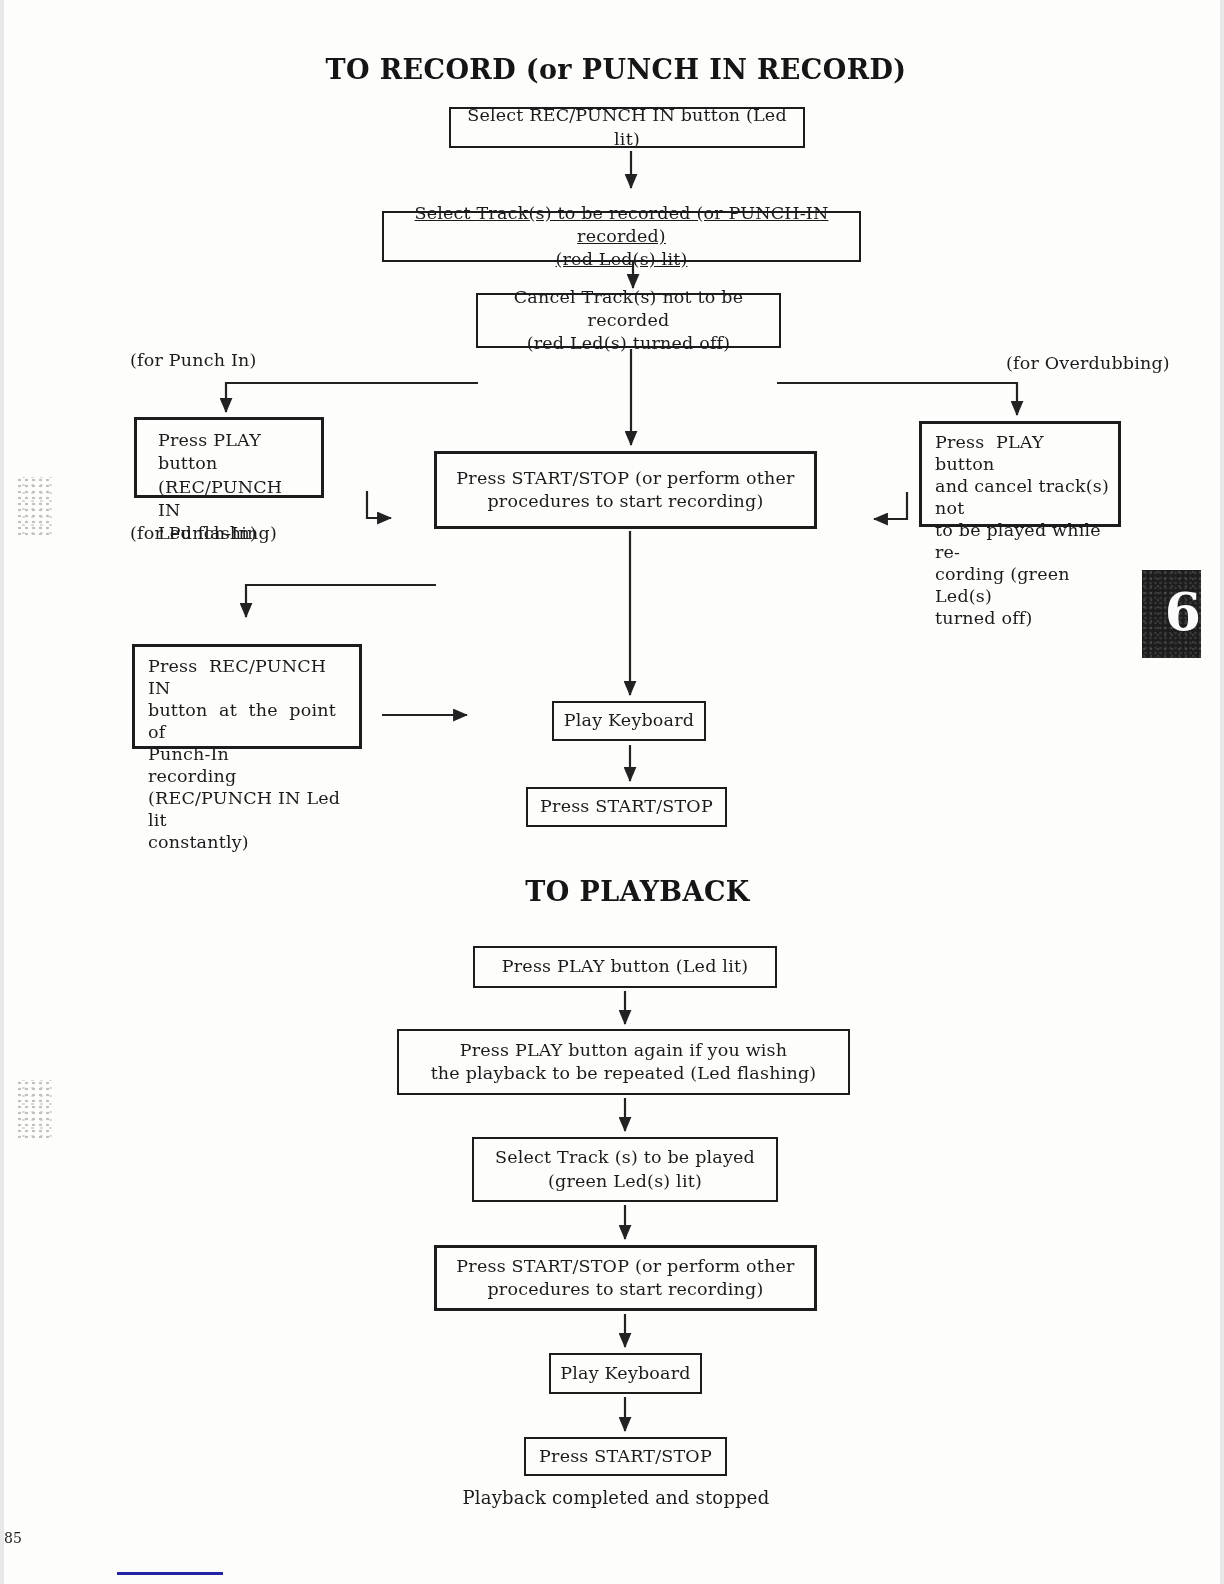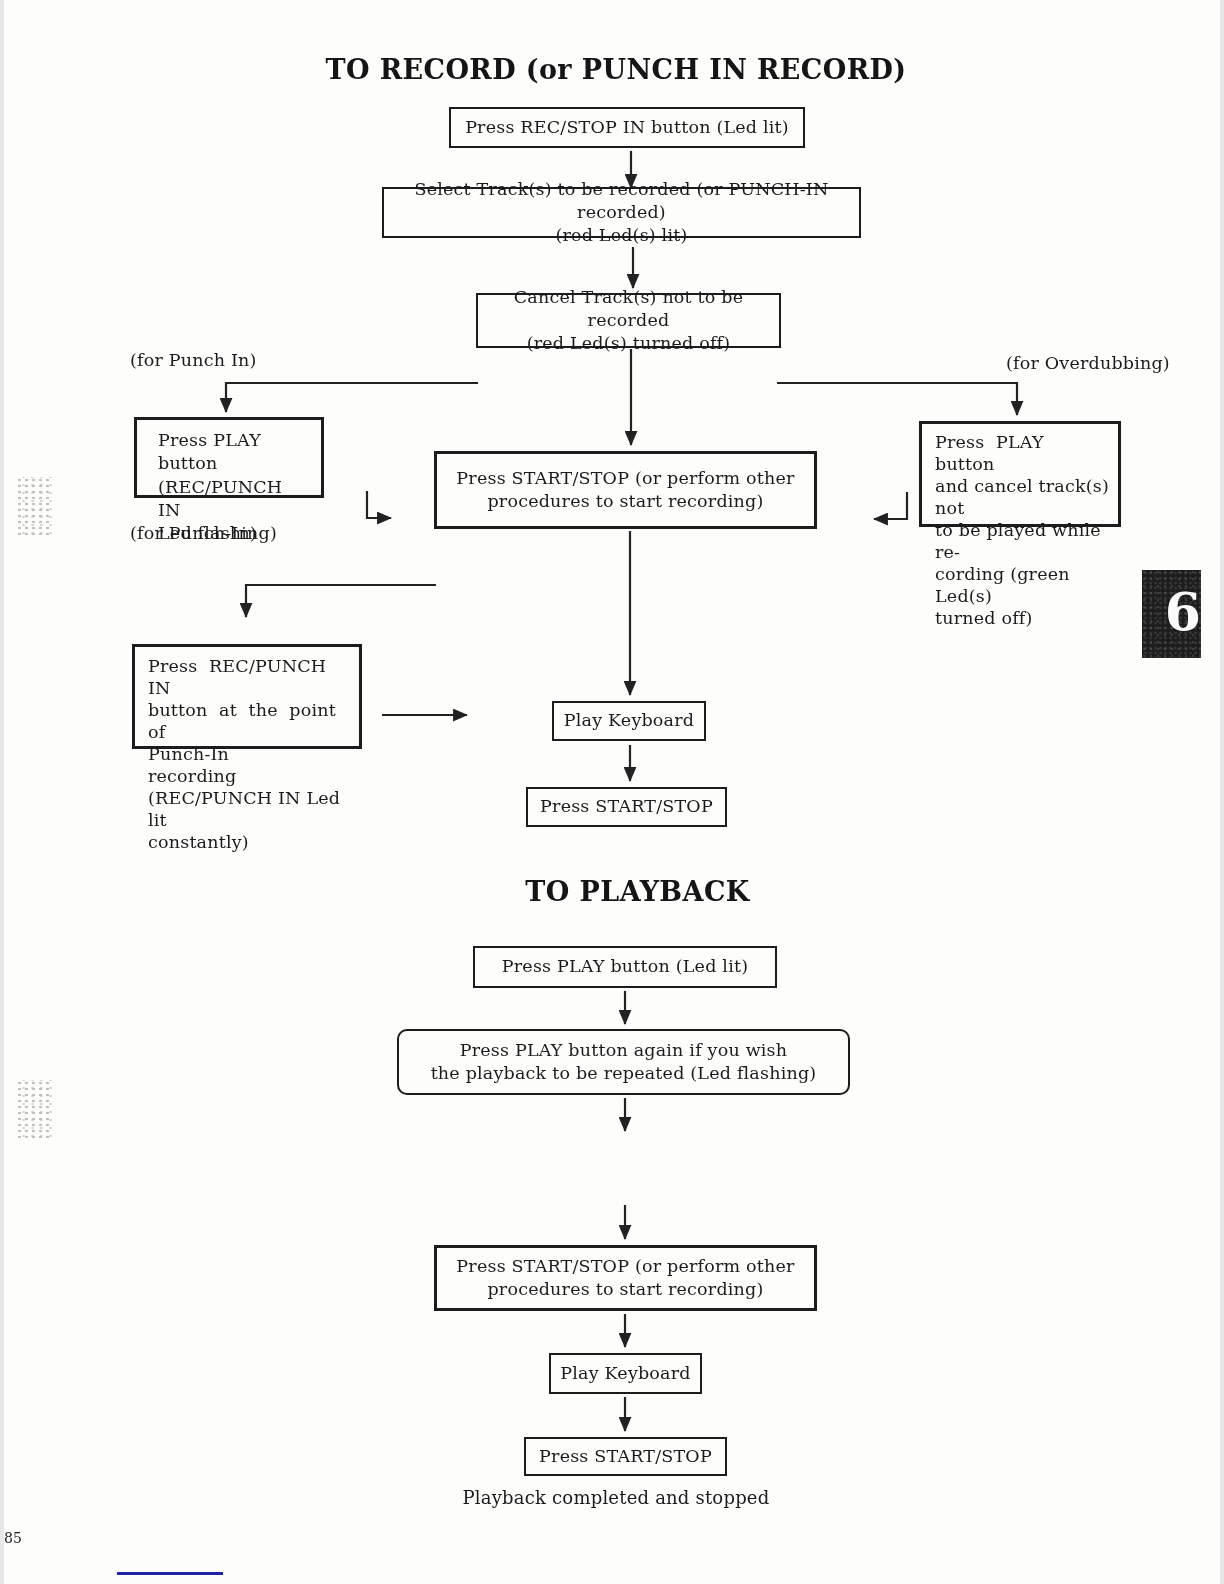--- a/index.html
+++ b/index.html
@@ -32,31 +32,31 @@
     font-size:17.5px; line-height:1.33; letter-spacing:.2px;
     padding:2px 6px;
   }
   .box.left {
     justify-content:flex-start; text-align:left;
     white-space:pre-wrap; align-items:flex-start;
     border-width:3px;
   }
   
   #r-box-rec        { left:445px; top:107px;  width:356px; height:41px;  }
-  #r-box-select     { left:378px; top:187px;  width:479px; height:51px;  }
+  #r-box-select     { left:378px; top:211px;  width:479px; height:51px;text-decoration:underline;  }
   #r-box-cancel     { left:472px; top:293px;  width:305px; height:55px;  }
   #r-box-play       { left:130px; top:417px;  width:190px; height:81px;  padding:9px 8px 6px 21px; }
   #r-box-startstop  { left:430px; top:451px;  width:383px; height:78px;  border-width:3px; }
   #r-box-playcancel { left:915px; top:421px;  width:202px; height:106px; padding:7px 8px 6px 13px; line-height:1.26; }
   #r-box-punchpoint { left:128px; top:622px;  width:230px; height:105px; padding:8px 8px 6px 13px; line-height:1.26;margin-top:22px; }
   #r-box-playkb     { left:548px; top:701px;  width:154px; height:40px;  }
   #r-box-pstartstop { left:522px; top:787px;  width:201px; height:40px;  }
   
   #p-box-play       { left:469px; top:946px;  width:304px; height:42px;  }
-  #p-box-playagain  { left:393px; top:1029px; width:453px; height:66px;border-radius:10px;  }
+  #p-box-playagain  { left:393px; top:1029px; width:453px; height:66px;  }
   #p-box-select     { left:468px; top:1137px; width:306px; height:65px;  }
   #p-box-startstop  { left:430px; top:1245px; width:383px; height:66px;  border-width:3px; }
   #p-box-playkb     { left:545px; top:1353px; width:153px; height:41px;  }
   #p-box-pstartstop { left:520px; top:1437px; width:203px; height:39px;  }
   .branch-label {
     position:absolute; font-size:17.5px; letter-spacing:.2px; color:#1b1b1b;
   }
   #lbl-punchin   { left:126px;  top:350px; }
   #lbl-punchin2  { left:126px;  top:523px; }
   #lbl-overdub   { left:1002px; top:353px; }
@@ -121,21 +121,21 @@
     <line x1="626" y1="745" x2="626" y2="781" marker-end="url(#ah)"></line>
     <line x1="621" y1="991" x2="621" y2="1024" marker-end="url(#ah)"></line>
     <line x1="621" y1="1098" x2="621" y2="1131" marker-end="url(#ah)"></line>
     <line x1="621" y1="1205" x2="621" y2="1239" marker-end="url(#ah)"></line>
     <line x1="621" y1="1314" x2="621" y2="1347" marker-end="url(#ah)"></line>
     <line x1="621" y1="1397" x2="621" y2="1431" marker-end="url(#ah)"></line>
   </svg>
 
   <div class="flow-title" id="title-record">TO RECORD (or PUNCH IN RECORD)</div>
 
-  <div class="box" id="r-box-rec">Press REC/STOP IN button (Led lit)</div>
+  <div class="box" id="r-box-rec">Select REC/PUNCH IN button (Led lit)</div>
   <div class="box" id="r-box-select">Select Track(s) to be recorded (or PUNCH-IN recorded)
 (red Led(s) lit)</div>
   <div class="box" id="r-box-cancel">Cancel Track(s) not to be recorded
 (red Led(s) turned off)</div>
 
   <div class="branch-label" id="lbl-punchin">(for Punch In)</div>
   <div class="branch-label" id="lbl-punchin2">(for Punch-In)</div>
   <div class="branch-label" id="lbl-overdub">(for Overdubbing)</div>
 
   <div class="box left" id="r-box-play">Press PLAY button
@@ -155,20 +155,22 @@
 constantly)</div>
   <div class="box" id="r-box-playkb">Play Keyboard</div>
   <div class="box" id="r-box-pstartstop">Press START/STOP</div>
 
 
   <div class="flow-title" id="title-playback">TO PLAYBACK</div>
 
   <div class="box" id="p-box-play">Press PLAY button (Led lit)</div>
   <div class="box" id="p-box-playagain">Press PLAY button again if you wish
 the playback to be repeated (Led flashing)</div>
+  <div class="box" id="p-box-select">Select Track (s) to be played
+(green Led(s) lit)</div>
   <div class="box" id="p-box-startstop">Press START/STOP (or perform other
 procedures to start recording)</div>
   <div class="box" id="p-box-playkb">Play Keyboard</div>
   <div class="box" id="p-box-pstartstop">Press START/STOP</div>
 
   <div class="result-text" id="p-completed">Playback completed and stopped</div>
 
   <div class="page-number">85</div>
 
   <div class="section-tab">

